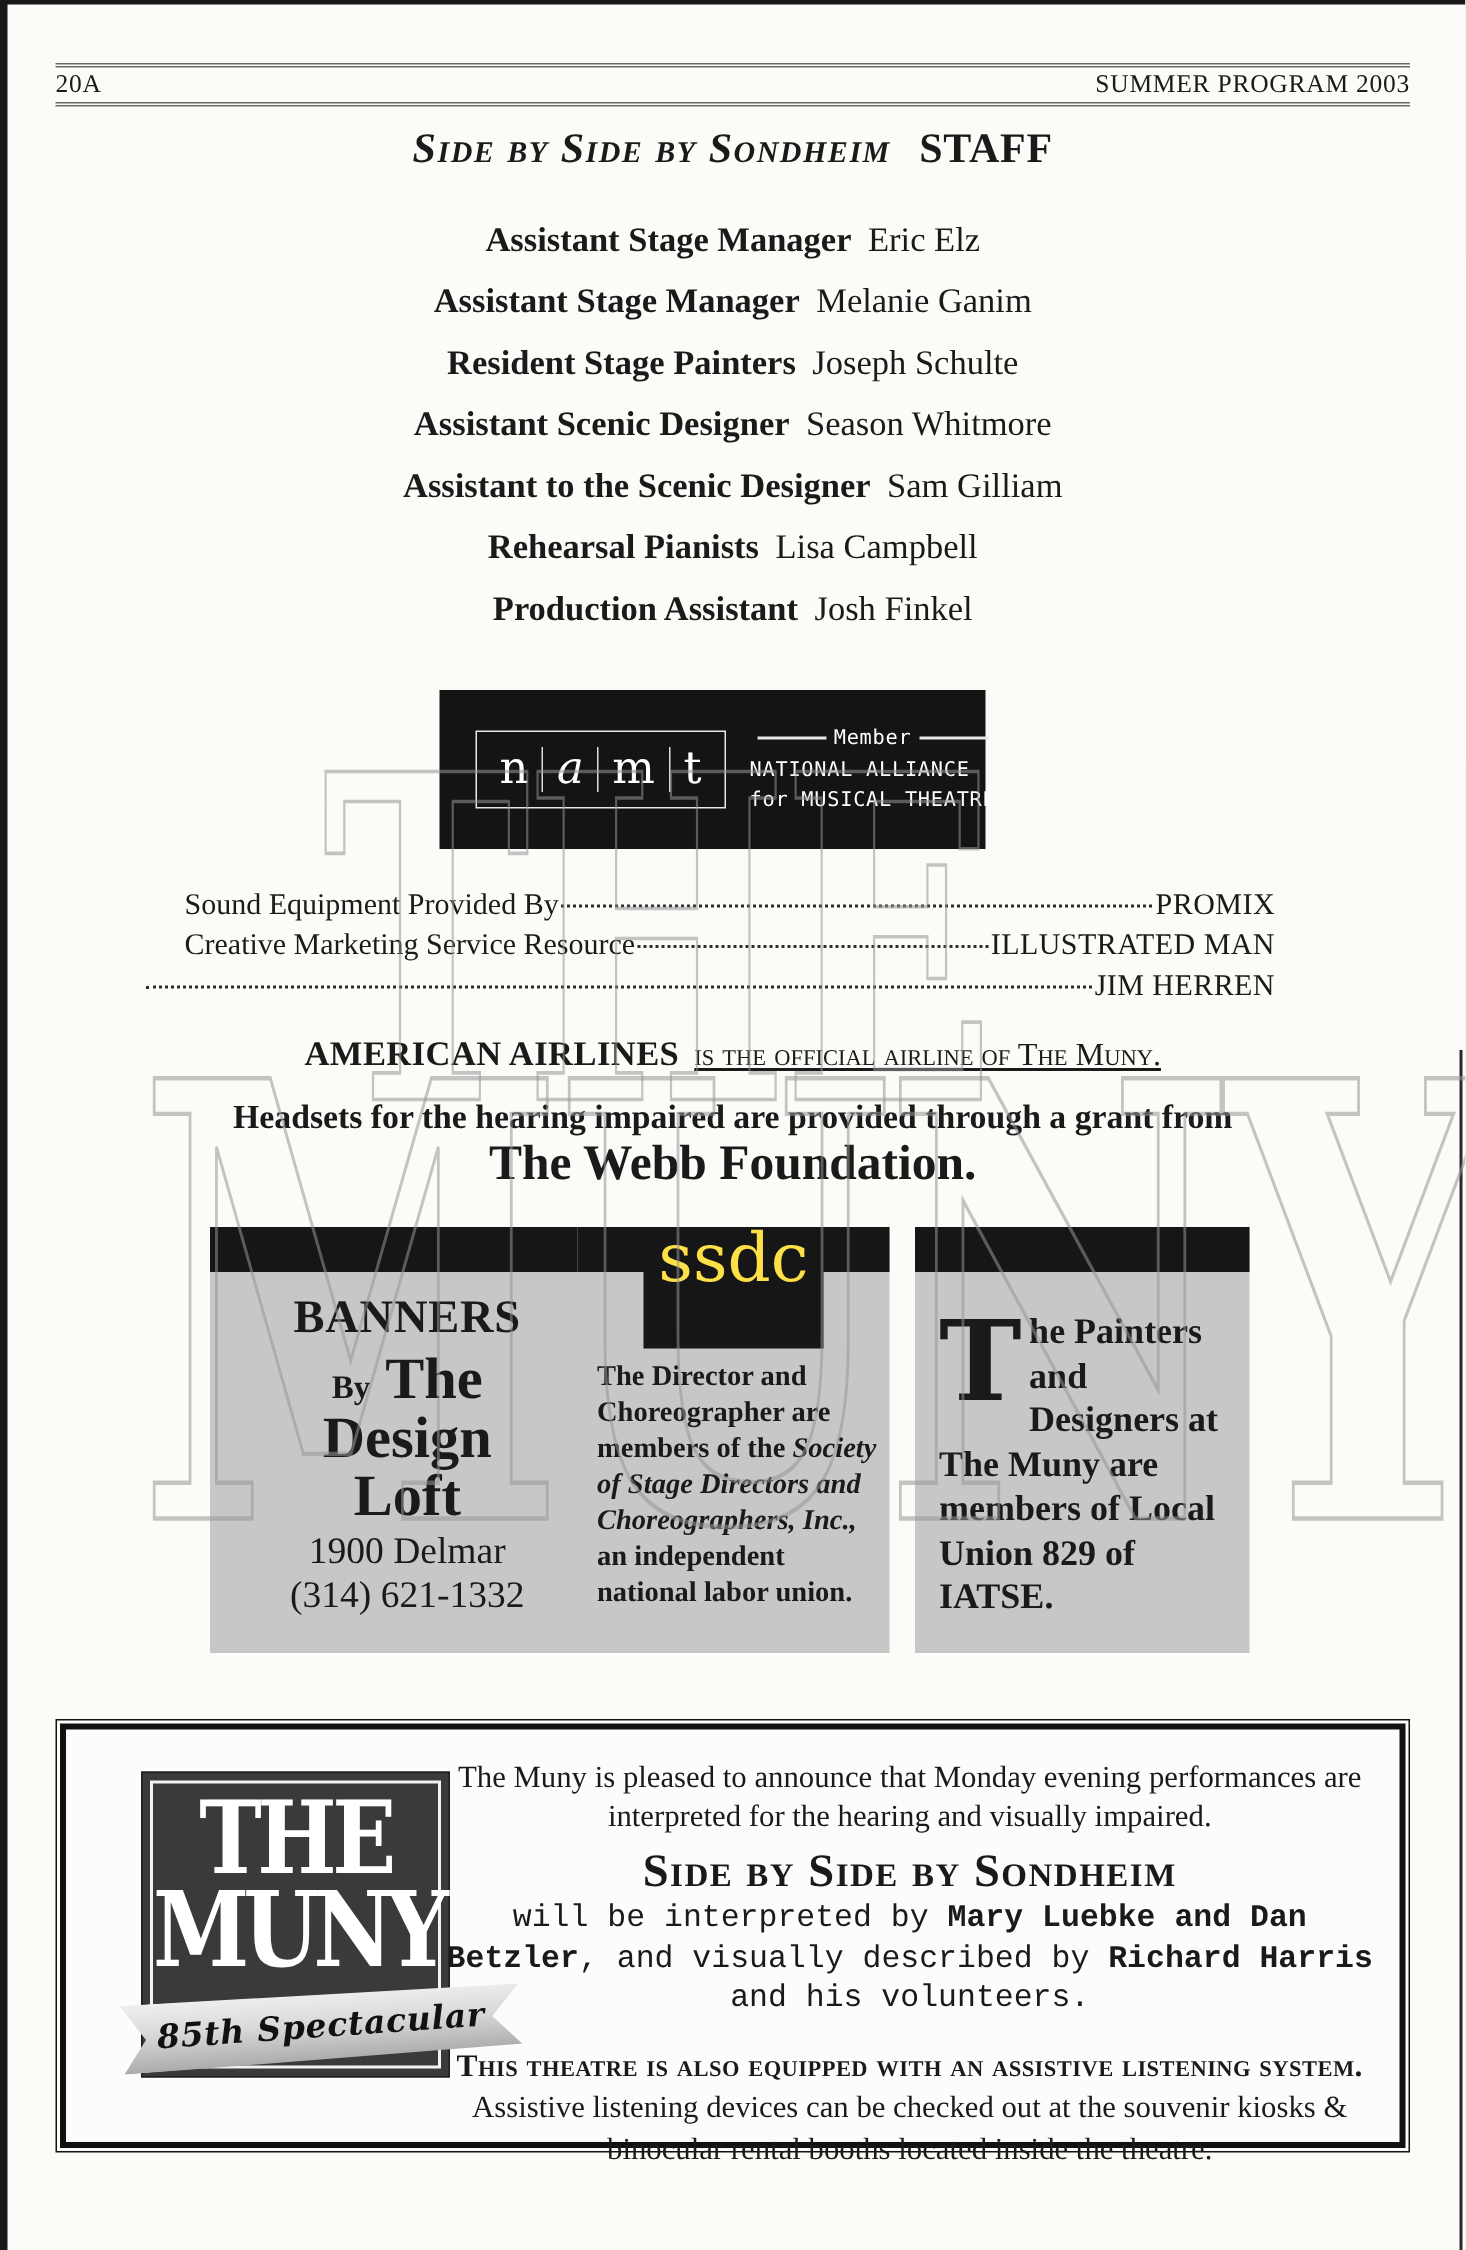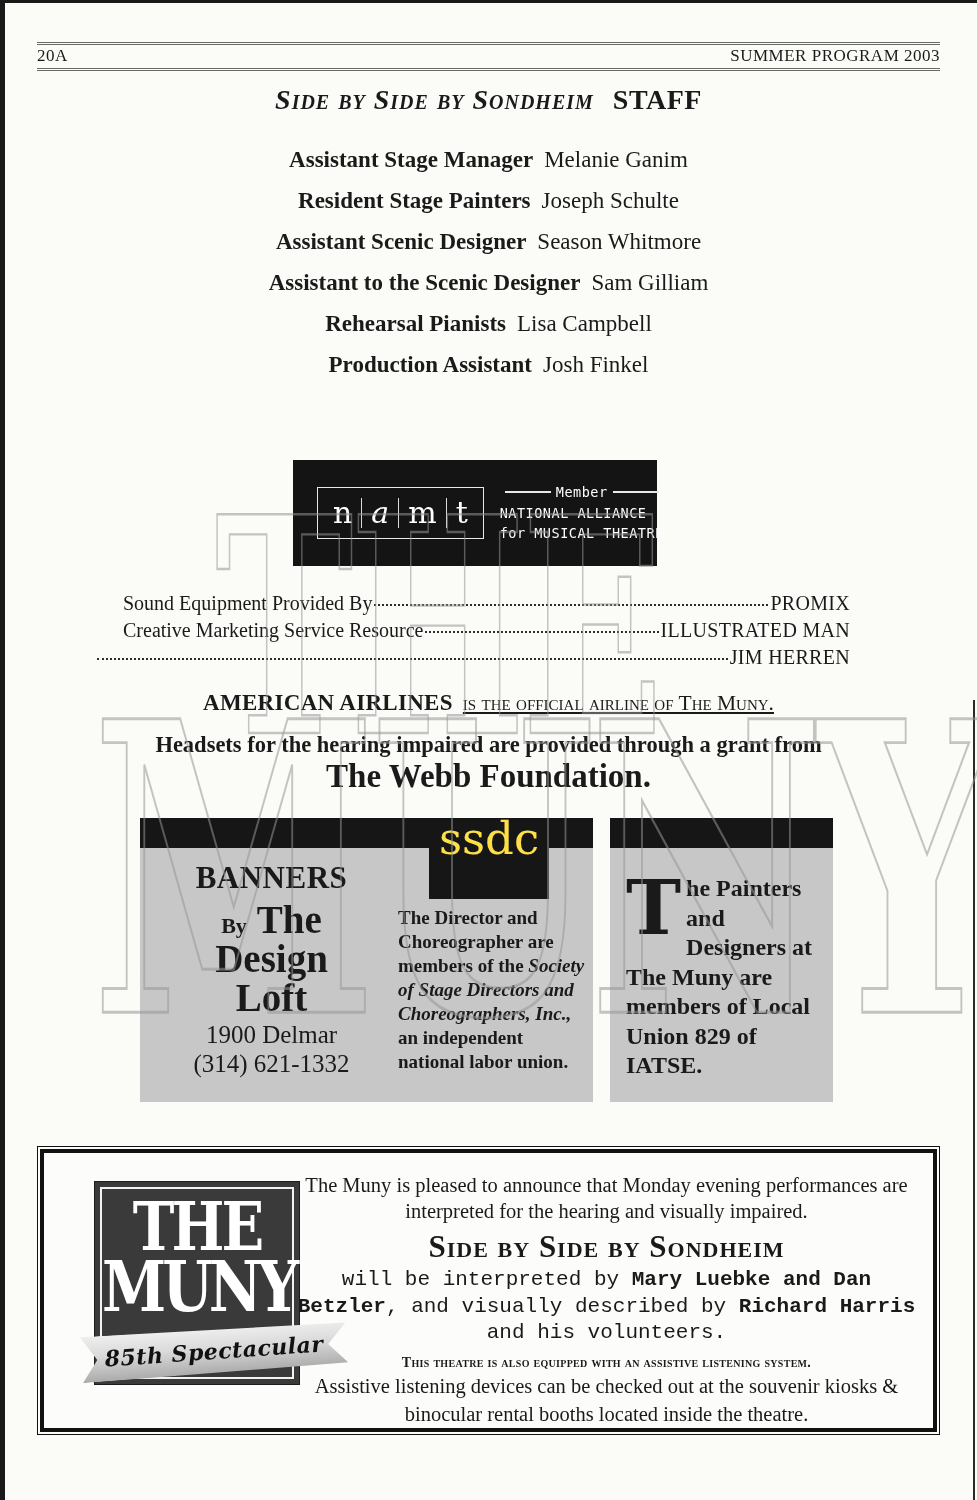--- a/index.html
+++ b/index.html
@@ -103,21 +103,21 @@
       background:linear-gradient(180deg,#efefef 0%,#d9d9d9 45%,#ababab 100%);
       clip-path:polygon(0 0,100% 8%,93% 52%,100% 95%,0 100%,6% 52%);
       box-shadow:0 1px 2px rgba(0,0,0,0.4);}
   .ribbon-text{font-family:"DejaVu Serif",serif;font-style:italic;font-weight:bold;font-size:22px;
       text-align:center;line-height:46px;letter-spacing:0.5px;color:#111;}
 
   .announce-text{position:absolute;left:252px;right:16px;top:20px;text-align:center;}
   .a-intro{font-size:20.5px;line-height:1.25;}
   .a-title{font-variant:small-caps;font-weight:bold;font-size:31px;margin-top:6px;line-height:1.1;letter-spacing:1px;}
   .a-interp{font-size:21px;line-height:1.25;margin-top:3px;font-family:Liberation Mono, monospace;}
-  .a-caps{font-variant:small-caps;font-weight:bold;font-size:14px;margin-top:9px;letter-spacing:0.3px;}
+  .a-caps{font-variant:small-caps;font-weight:bold;font-size:21px;margin-top:19px;letter-spacing:0.3px;}
   .a-detail{font-size:20.5px;line-height:1.35;margin-top:2px;}
   b{font-weight:bold;}
 </style>
 </head>
 <body>
 
 <div class="page">
   <div class="edge-left"></div>
   <div class="edge-top"></div>
   <div class="edge-right"></div>
@@ -129,20 +129,23 @@
     <span>20A</span>
     <span>SUMMER PROGRAM 2003</span>
   </div>
 
   <div class="title">
     <span class="title-show">Side by Side by Sondheim</span>
     <span class="title-staff">STAFF</span>
   </div>
 
   <div class="staff-list">
+    <div class="staff-row">
+      <span class="staff-role">Assistant Stage Manager</span><span class="staff-name">Eric Elz</span>
+    </div>
     <div class="staff-row">
       <span class="staff-role">Assistant Stage Manager</span><span class="staff-name">Melanie Ganim</span>
     </div>
     <div class="staff-row">
       <span class="staff-role">Resident Stage Painters</span><span class="staff-name">Joseph Schulte</span>
     </div>
     <div class="staff-row">
       <span class="staff-role">Assistant Scenic Designer</span><span class="staff-name">Season Whitmore</span>
     </div>
     <div class="staff-row">

